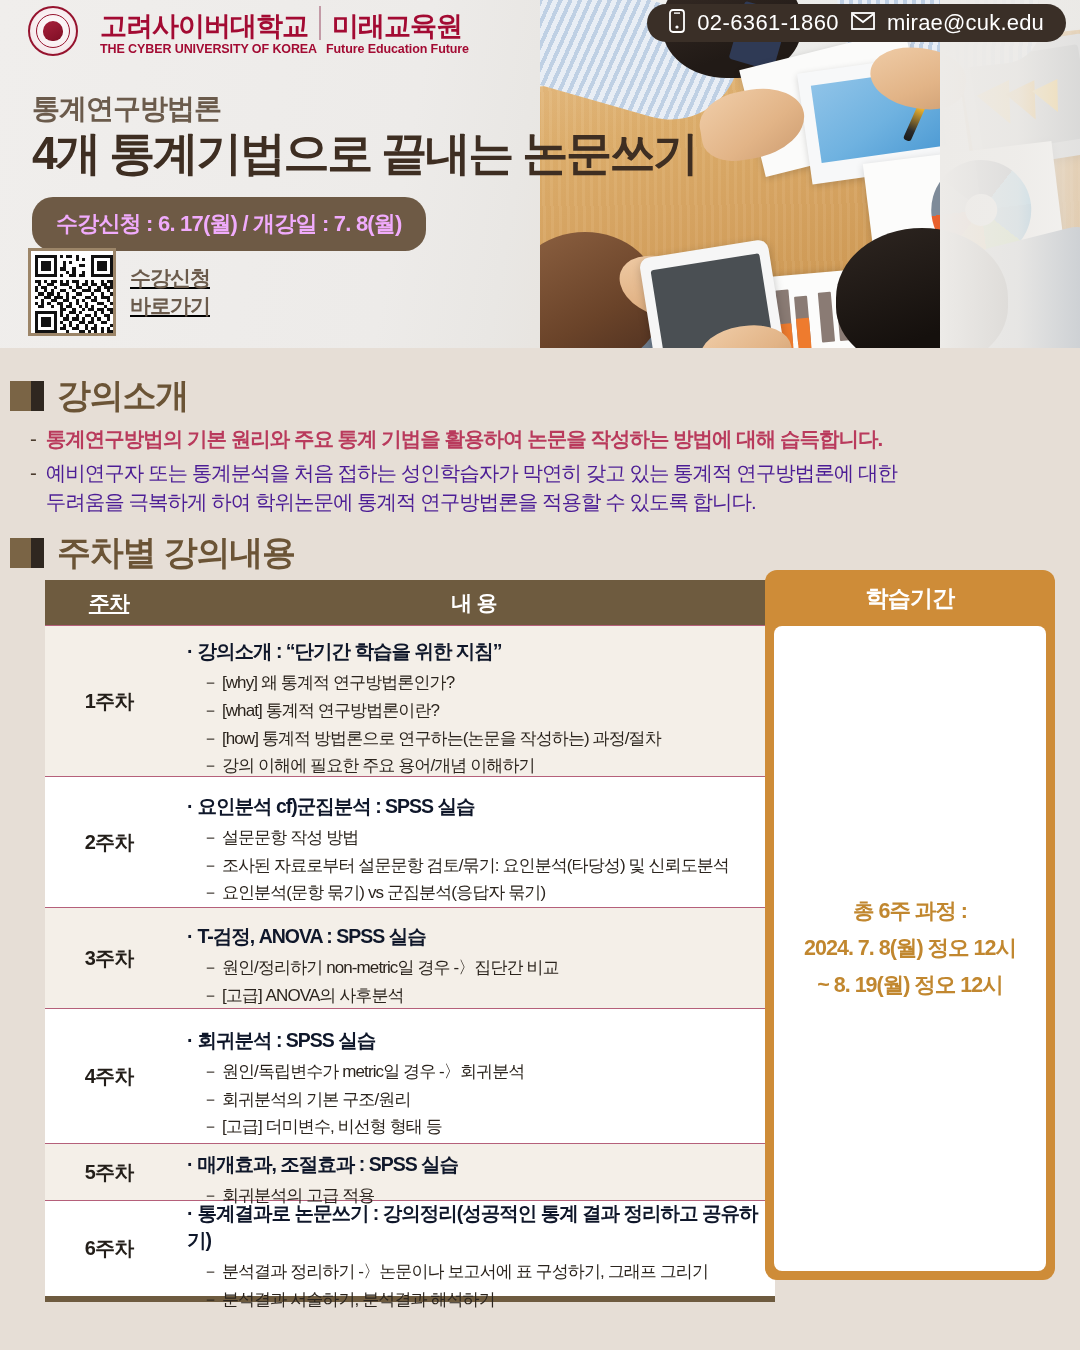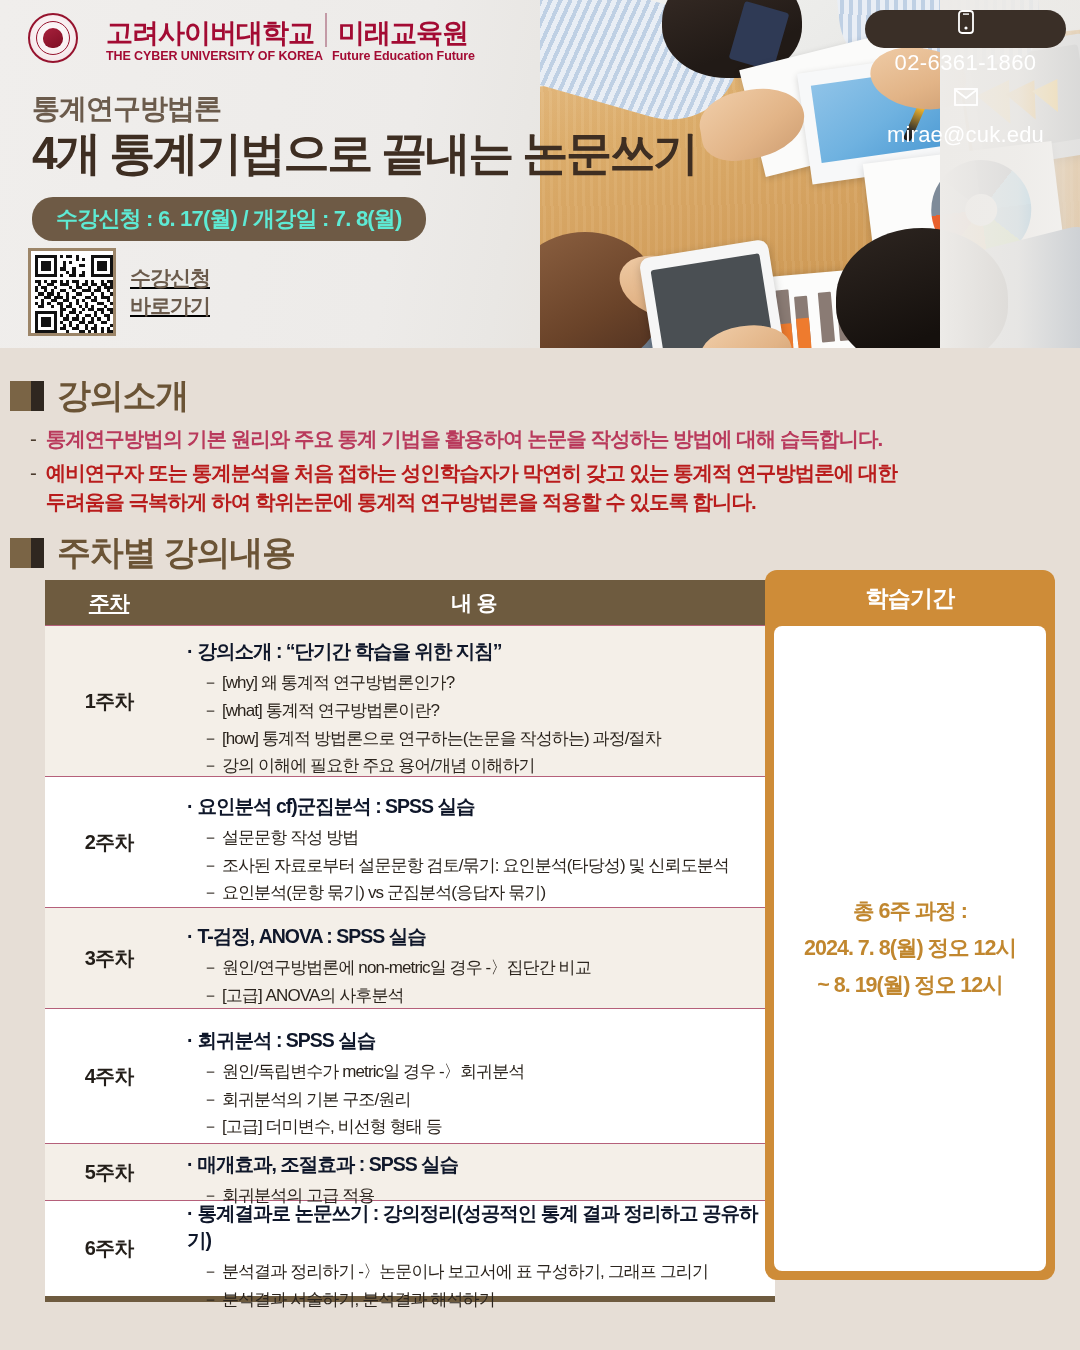--- a/index.html
+++ b/index.html
@@ -73,69 +73,69 @@
   .ph-hand-l{position:absolute;left:78px;top:258px;width:88px;height:58px;border-radius:50% 50% 45% 55%;transform:rotate(18deg);}
   .ph-hand-l2{position:absolute;left:160px;top:326px;width:92px;height:56px;border-radius:50% 50% 45% 55%;transform:rotate(-8deg);}
   .tablet{position:absolute;left:110px;top:248px;width:130px;height:156px;background:#F6F6F6;border-radius:10px;
      box-shadow:0 3px 10px rgba(0,0,0,.22);transform:rotate(-9deg);}
   .tablet:after{content:"";position:absolute;left:10px;top:13px;right:10px;bottom:13px;background:#4A4F53;border-radius:3px;}
 
   .hero-fade{position:absolute;left:400px;top:0;width:260px;height:348px;
      background:linear-gradient(90deg,#EDEBE8 0%,rgba(237,235,232,.92) 30%,rgba(237,235,232,.45) 68%,rgba(237,235,232,0) 100%);}
 
   
-  .logo{position:absolute;left:28px;top:13px;display:flex;align-items:center;gap:28px;}
+  .logo{position:absolute;left:28px;top:6px;display:flex;align-items:center;gap:22px;}
   .crest{width:46px;height:46px;border-radius:50%;border:2.5px solid #96132E;
      background:radial-gradient(circle at 50% 45%,#FFFFFF 0%,#F7EDEF 58%,#EDD9DD 100%);
      position:relative;flex:none;}
   .crest:before{content:"";position:absolute;left:6px;top:6px;right:6px;bottom:6px;border-radius:50%;border:1px solid #96132E;}
   .crest-tiger{position:absolute;left:13px;top:13px;width:20px;height:20px;border-radius:50% 50% 45% 45%;
      background:linear-gradient(150deg,#A8213C,#7E0E24);}
   .logo-txt{display:flex;flex-direction:column;}
   .logo-row1{display:flex;align-items:flex-end;gap:9px;}
   .logo-ko{font-size:27px;font-weight:bold;color:#A30B33;letter-spacing:-1px;line-height:1;}
   .logo-div{width:2px;height:34px;background:#C39AA6;margin:0 2px;align-self:center;}
   .logo-ko2{font-size:27px;font-weight:bold;color:#A30B33;letter-spacing:-1px;line-height:1;}
   .logo-row2{display:flex;align-items:center;gap:9px;margin-top:2px;}
   .logo-en{font-size:12.5px;font-weight:bold;color:#A30B33;letter-spacing:-.1px;}
   .logo-en2{font-size:12.5px;font-weight:bold;color:#A30B33;letter-spacing:-.1px;}
 
   
-  .contact{position:absolute;right:14px;top:10px;height:38px;display:flex;align-items:center;gap:12px;
-     background:#3A2F27;border-radius:20px;padding:0 22px;color:#FFFFFF;flex-direction:column;}
+  .contact{position:absolute;right:14px;top:4px;height:38px;display:flex;align-items:center;gap:12px;
+     background:#3A2F27;border-radius:20px;padding:0 22px;color:#FFFFFF;}
   .contact .num{font-size:22px;letter-spacing:.4px;}
   .contact .mail{font-size:22px;letter-spacing:.2px;}
   .ic{flex:none;display:inline-block;}
 
   
   .sub-title{position:absolute;left:32px;top:90px;font-size:28px;font-weight:bold;color:#6B5B4C;letter-spacing:-1px;}
   .main-title{position:absolute;left:32px;top:123px;font-size:46px;font-weight:bold;color:#3E2E22;letter-spacing:-2.4px;white-space:nowrap;}
-  .date-pill{position:absolute;left:32px;top:197px;height:44px;display:flex;align-items:center;
-     background:#6E5A45;border-radius:21px;padding:0 24px;color:#5eead4;font-size:22px;font-weight:bold;letter-spacing:-.8px;}
+  .date-pill{position:absolute;left:32px;top:197px;height:54px;display:flex;align-items:center;
+     background:#6E5A45;border-radius:21px;padding:0 24px;color:#f0abfc;font-size:22px;font-weight:bold;letter-spacing:-.8px;}
 
   
   .qr-wrap{position:absolute;left:28px;top:248px;display:flex;align-items:center;gap:14px;text-decoration:underline;}
   .qr{width:88px;height:88px;background:#FFFFFF;border:3px solid #9C8568;box-sizing:border-box;padding:4px;}
   .qr svg{display:block;}
   .qr-label{font-size:21px;font-weight:bold;color:#6B5B4C;line-height:1.32;letter-spacing:-1px;}
 
   
   .sec{position:absolute;display:flex;align-items:center;gap:13px;}
   .sec-mark{width:34px;height:30px;flex:none;
      background:linear-gradient(90deg,#7A6445 0%,#7A6445 62%,#2F2720 62%,#2F2720 100%);}
   .sec-title{font-size:34px;font-weight:bold;color:#6B5436;letter-spacing:-1.2px;}
   #sec-intro{left:10px;top:373px;}
   #sec-weeks{left:10px;top:530px;}
 
   
   .intro{position:absolute;left:30px;top:424px;width:1030px;}
   .bullet{display:flex;gap:10px;font-size:20.5px;letter-spacing:-1px;line-height:1.45;margin-bottom:4px;}
   .bullet .dash{flex:none;color:#4A3B2E;}
   .b-pink{color:#B93A5C;font-weight:bold;}
-  .b-dark{color:#b91c1c;font-weight:bold;}
+  .b-dark{color:#4c1d95;font-weight:normal;}
 
   
   .tbl{position:absolute;left:45px;top:580px;width:730px;border-bottom:6px solid #6E5B3F;}
   .tbl-head{display:flex;height:45px;background:#6E5B3F;color:#FFFFFF;align-items:center;}
   .th-week{width:128px;text-align:center;font-size:21px;font-weight:bold;letter-spacing:-.8px;text-decoration:underline;}
   .th-content{flex:1;text-align:center;font-size:21px;font-weight:bold;letter-spacing:-.8px;}
   .row{display:flex;align-items:center;border-top:1.4px solid #B5607A;}
   .row:first-of-type{border-top:none;}
   .row.alt{background:#F4EFE8;}
   .row.plain{background:#FFFFFF;}
@@ -457,21 +457,21 @@
         <div class="c-item">－ 설문문항 작성 방법</div>
         <div class="c-item">－ 조사된 자료로부터 설문문항 검토/묶기: 요인분석(타당성) 및 신뢰도분석</div>
         <div class="c-item">－ 요인분석(문항 묶기) vs 군집분석(응답자 묶기)</div>
       </div>
     </div>
 
     <div class="row alt" style="height:100px">
       <div class="cell-week">3주차</div>
       <div class="cell-content">
         <div class="c-title"><span class="dot">·</span><span>T-검정, ANOVA : SPSS 실습</span></div>
-        <div class="c-item">－ 원인/연구방법론에 non-metric일 경우 -〉집단간 비교</div>
+        <div class="c-item">－ 원인/정리하기 non-metric일 경우 -〉집단간 비교</div>
         <div class="c-item">－ [고급] ANOVA의 사후분석</div>
       </div>
     </div>
 
     <div class="row plain" style="height:134px">
       <div class="cell-week">4주차</div>
       <div class="cell-content">
         <div class="c-title"><span class="dot">·</span><span>회귀분석 : SPSS 실습</span></div>
         <div class="c-item">－ 원인/독립변수가 metric일 경우 -〉회귀분석</div>
         <div class="c-item">－ 회귀분석의 기본 구조/원리</div>

